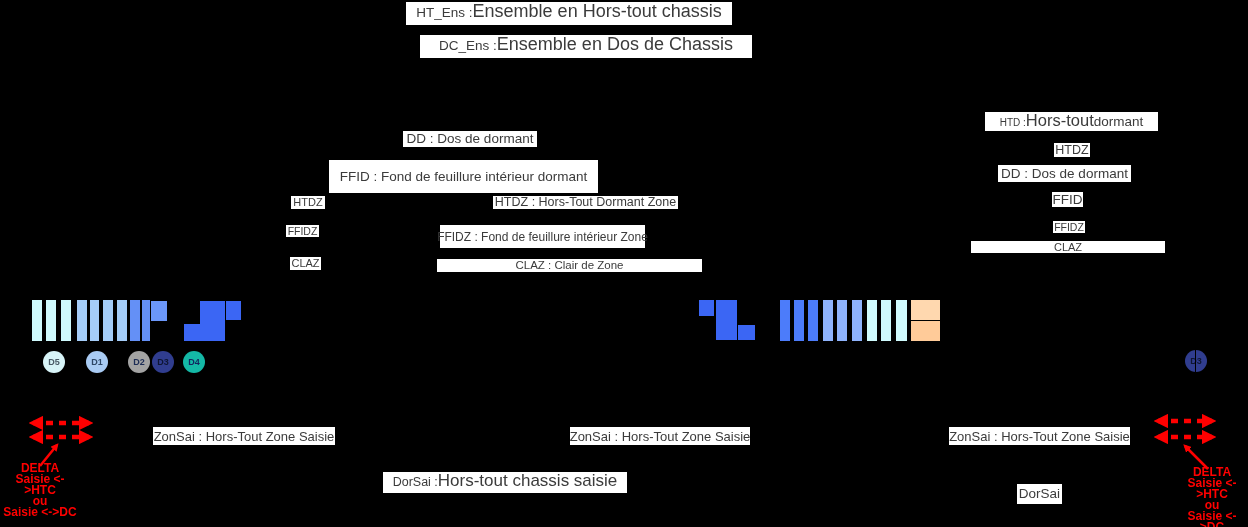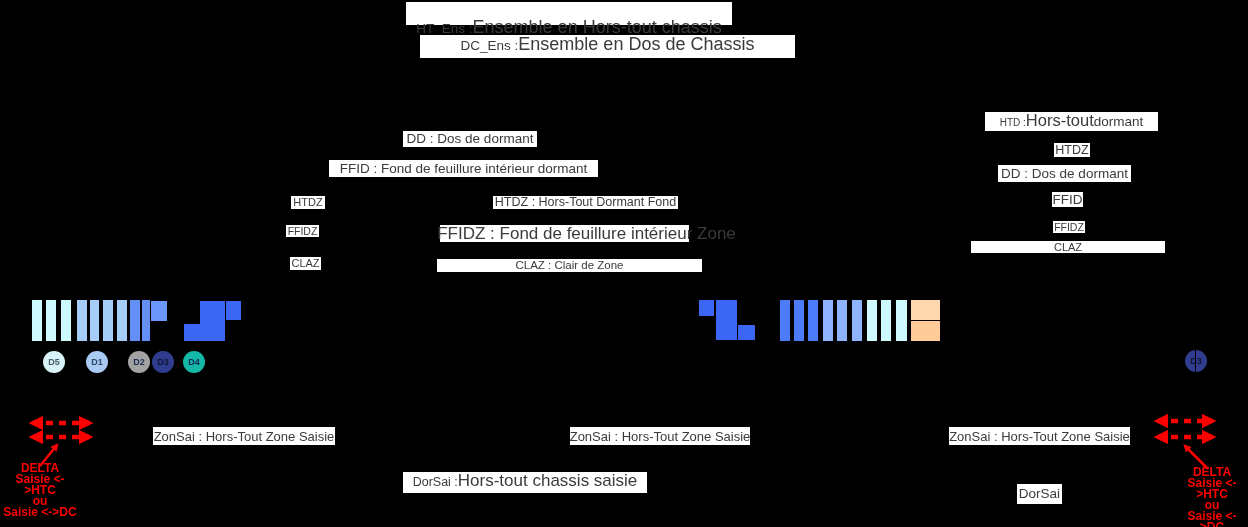--- a/index.html
+++ b/index.html
@@ -25,33 +25,33 @@
   }
   svg{position:absolute;overflow:visible;}
 </style>
 </head>
 <body>
 
 <div class="canvas">
 
   <div class="lbl" style="left:406px;top:2px;width:326px;height:23px;">
     <span style="font-size:13.5px;">HT_Ens : </span>
-    <span style="font-size:18px;margin-top:16px;">Ensemble en Hors-tout chassis</span>
+    <span style="font-size:18px;">Ensemble en Hors-tout chassis</span>
   </div>
-  <div class="lbl" style="left:420px;top:35px;width:375px;height:23px;">
+  <div class="lbl" style="left:420px;top:35px;width:332px;height:23px;">
     <span style="font-size:13.5px;">DC_Ens : </span>
     <span style="font-size:18px;">Ensemble en Dos de Chassis</span>
   </div>
 
   <div class="lbl center" style="left:403px;top:131px;width:134px;height:16px;font-size:13.5px;">DD : Dos de dormant</div>
-  <div class="lbl center" style="left:329px;top:160px;width:269px;height:17px;font-size:13.5px;">FFID : Fond de feuillure intérieur dormant</div>
+  <div class="lbl center" style="left:329px;top:160px;width:269px;height:33px;font-size:13.5px;">FFID : Fond de feuillure intérieur dormant</div>
   <div class="lbl center" style="left:291px;top:196px;width:34px;height:13px;font-size:11px;">HTDZ</div>
-  <div class="lbl center" style="left:493px;top:196px;width:185px;height:13px;font-size:12.5px;">HTDZ : Hors-Tout Dormant Fond</div>
+  <div class="lbl center" style="left:493px;top:196px;width:185px;height:13px;font-size:12.5px;">HTDZ : Hors-Tout Dormant Zone</div>
   <div class="lbl center" style="left:286px;top:225px;width:33px;height:12px;font-size:10.5px;">FFIDZ</div>
-  <div class="lbl center" style="left:440px;top:225px;width:205px;height:17px;font-size:17px;padding-left:44px;">FFIDZ : Fond de feuillure intérieur Zone</div>
+  <div class="lbl center" style="left:440px;top:225px;width:205px;height:23px;font-size:12px;">FFIDZ : Fond de feuillure intérieur Zone</div>
   <div class="lbl center" style="left:290px;top:257px;width:31px;height:13px;font-size:11px;">CLAZ</div>
   <div class="lbl center" style="left:437px;top:259px;width:265px;height:13px;font-size:11.5px;">CLAZ : Clair de Zone</div>
 
   <div class="lbl" style="left:985px;top:112px;width:173px;height:19px;">
     <span style="font-size:10px;">HTD : </span>
     <span style="font-size:16.5px;">Hors-tout </span>
     <span style="font-size:13.5px;">dormant</span>
   </div>
   <div class="lbl center" style="left:1054px;top:143px;width:36px;height:14px;font-size:12.5px;">HTDZ</div>
   <div class="lbl center" style="left:998px;top:165px;width:133px;height:17px;font-size:13.5px;">DD : Dos de dormant</div>
@@ -93,21 +93,21 @@
       <div class="marker" style="left: 152px; top: 351px; background: rgb(48, 61, 143); color: rgb(14, 21, 51);">D3</div>
       <div class="marker" style="left: 183px; top: 351px; background: #14b8a6; color: rgb(18, 36, 94);">D4</div>
       <div class="marker" style="left: 1185px; top: 350px; background: rgb(48, 61, 143); color: rgb(14, 21, 51);">D3</div>
       <div class="shape" style="left: 1195px; top: 350px; width: 1px; height: 23px; background: rgb(0, 0, 0);"></div>
     </div>
 
   <div class="lbl center" style="left:153px;top:427px;width:182px;height:18px;font-size:13px;">ZonSai : Hors-Tout Zone Saisie</div>
   <div class="lbl center" style="left:570px;top:427px;width:180px;height:18px;font-size:13px;">ZonSai : Hors-Tout Zone Saisie</div>
   <div class="lbl center" style="left:949px;top:427px;width:181px;height:18px;font-size:13px;">ZonSai : Hors-Tout Zone Saisie</div>
 
-  <div class="lbl" style="left:383px;top:472px;width:244px;height:21px;margin-left:20px;">
+  <div class="lbl" style="left:383px;top:472px;width:244px;height:21px;">
     <span style="font-size:12.5px;">DorSai : </span>
     <span style="font-size:17px;">Hors-tout chassis saisie</span>
   </div>
   <div class="lbl center" style="left:1017px;top:472px;width:45px;height:20px;font-size:13.5px;margin-top:12px;">DorSai</div>
 
 
   <svg style="left:26px;top:413px;" width="72" height="60">
     <defs>
       <marker id="ah" viewBox="0 0 10 10" refX="7" refY="5" markerWidth="3.2" markerHeight="3.2" orient="auto-start-reverse">
         <path d="M0,0 L10,5 L0,10 z" fill="#ff0000"></path>

